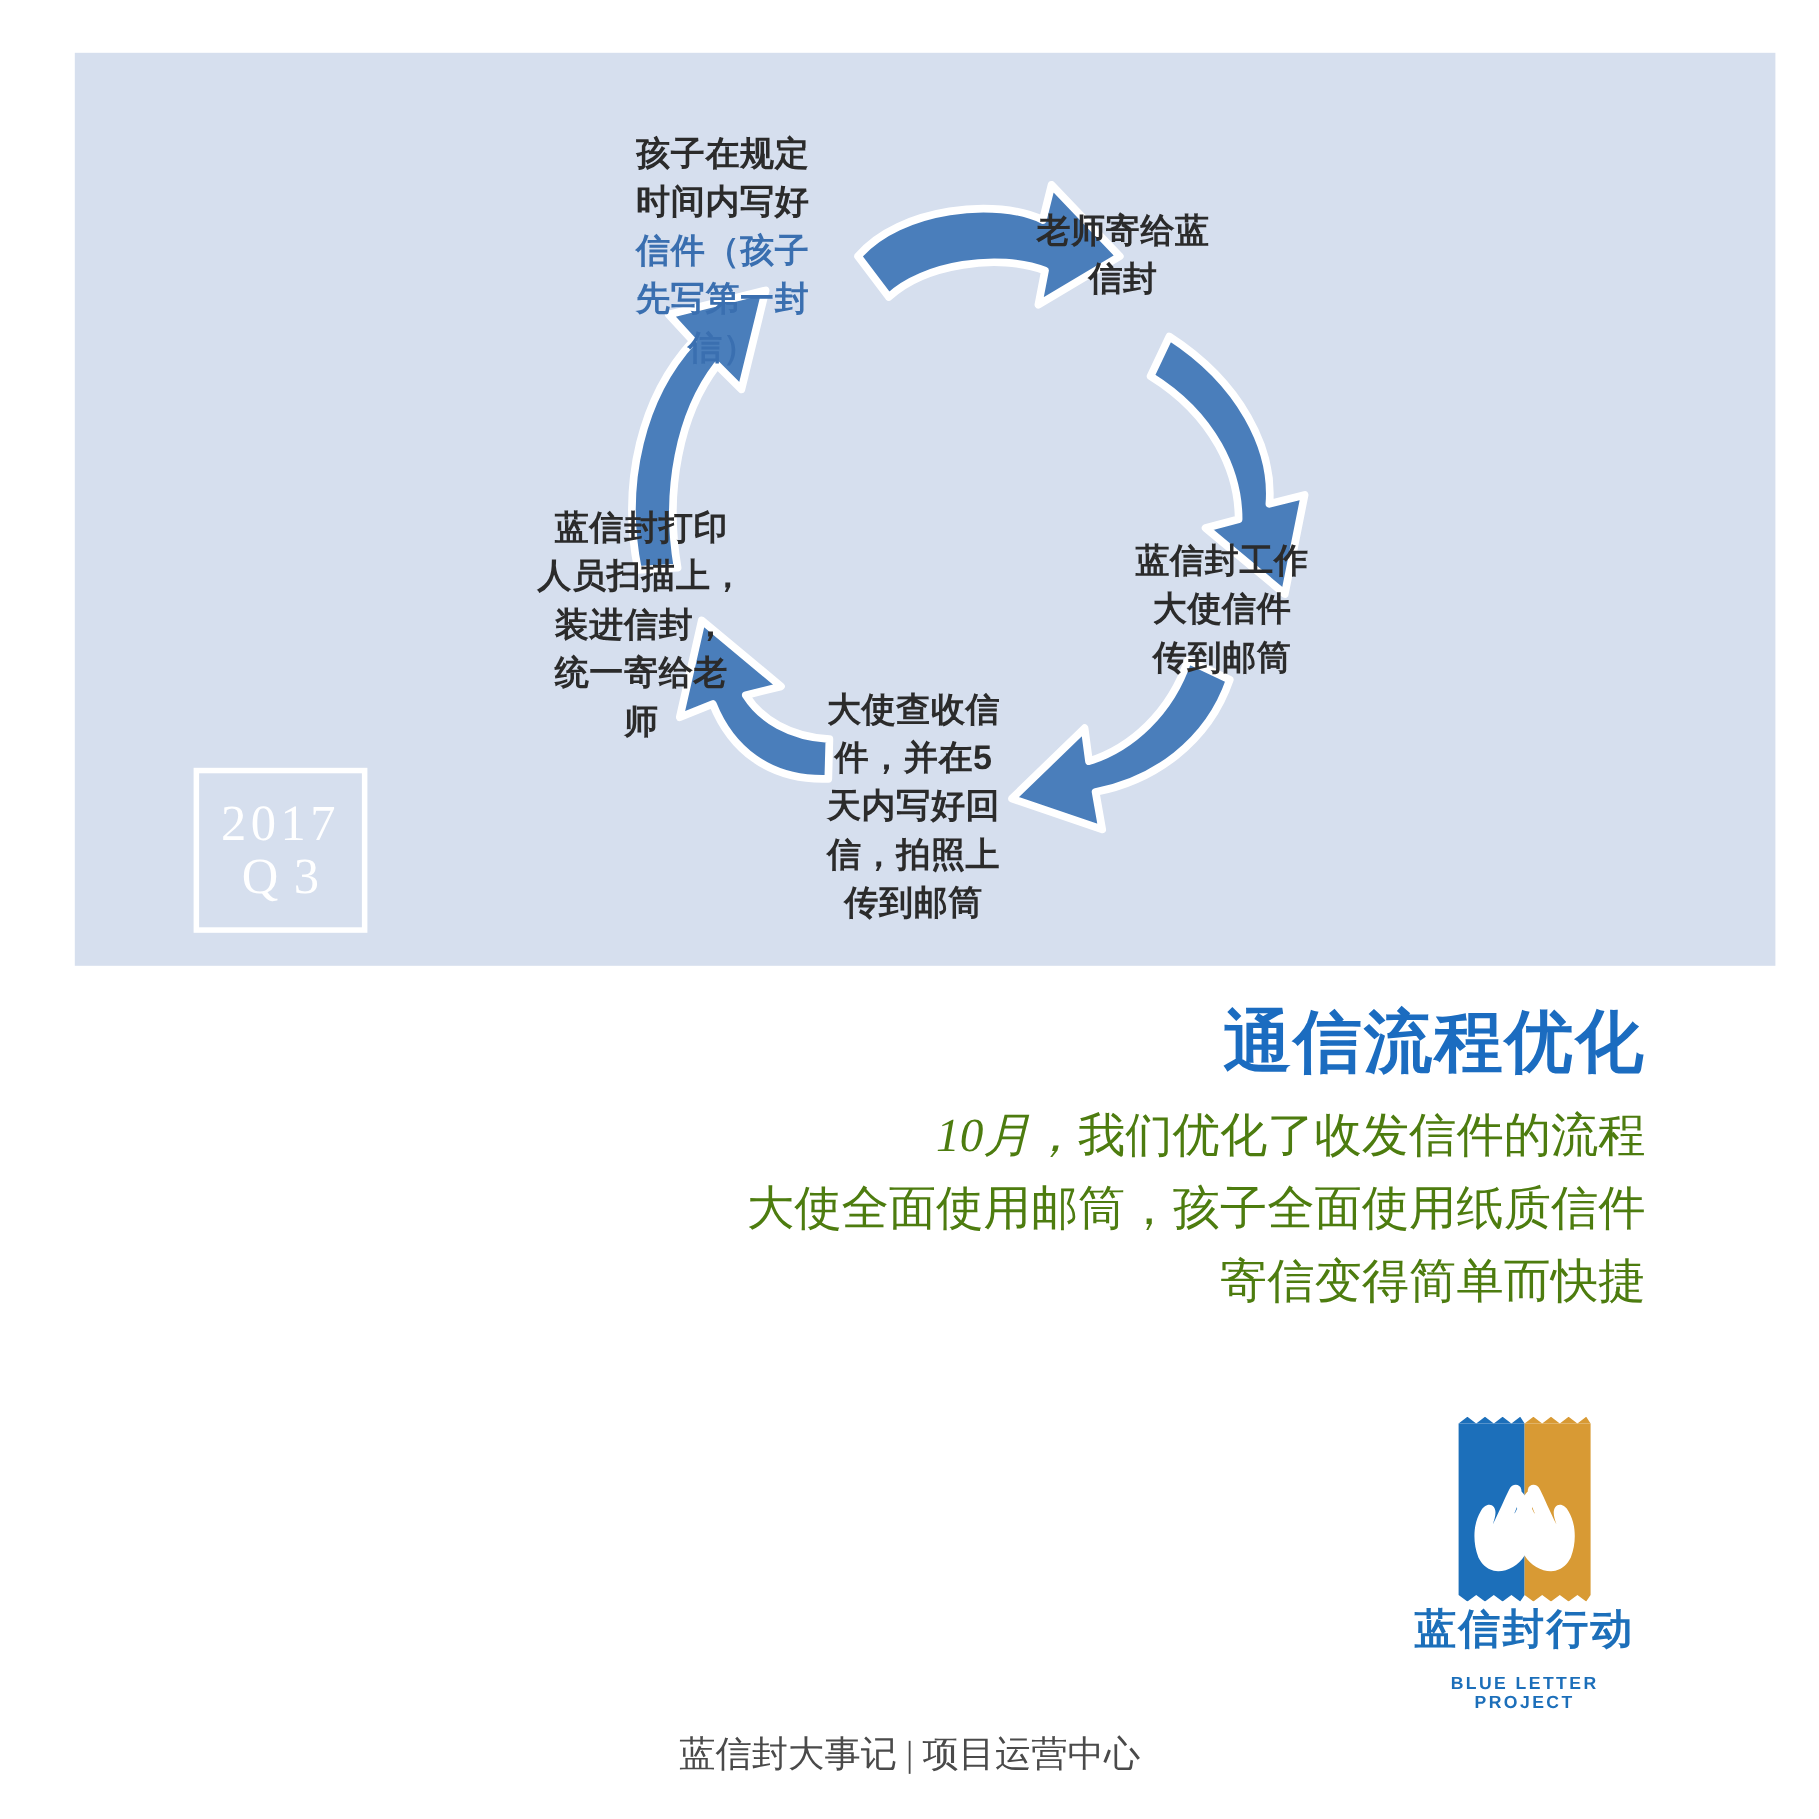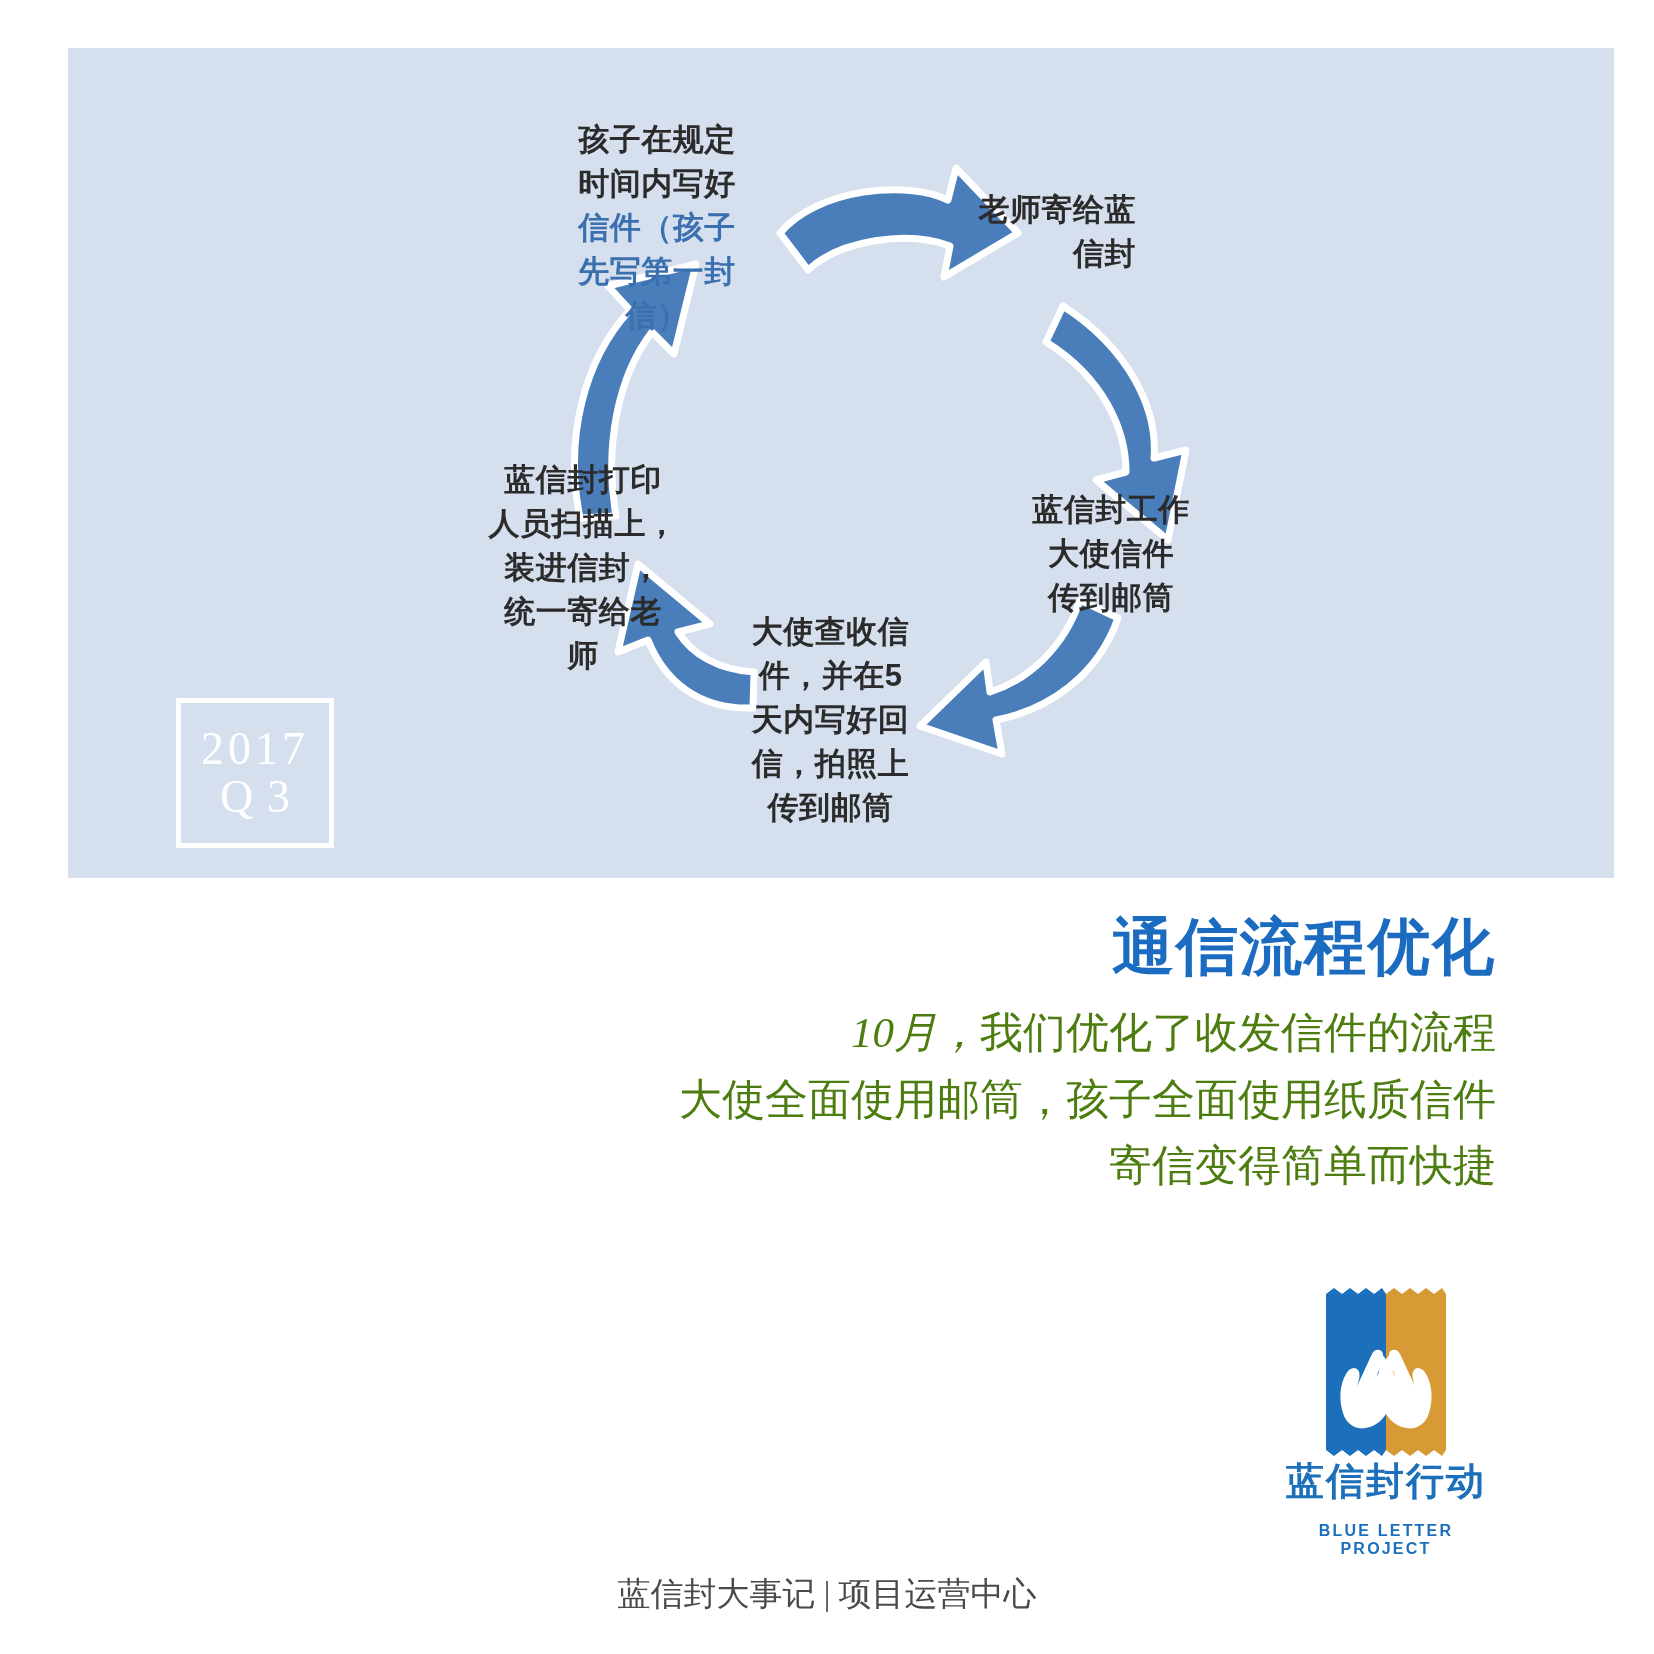--- a/index.html
+++ b/index.html
@@ -49,31 +49,31 @@
   #node-child {
     left: 474px;
     top: 70px;
     width: 230px;
     text-align: center;
   }
   #node-teacher {
     left: 838px;
     top: 140px;
     width: 230px;
-    text-align: right;
+    text-align: center;
   }
   #node-staff {
     left: 928px;
     top: 440px;
     width: 230px;
     text-align: center;
   }
   #node-ambassador {
     left: 650px;
-    top: 562px;
+    top: 575px;
     width: 225px;
     text-align: center;
   }
   #node-print {
     left: 400px;
     top: 410px;
     width: 230px;
     text-align: center;
   }
 

